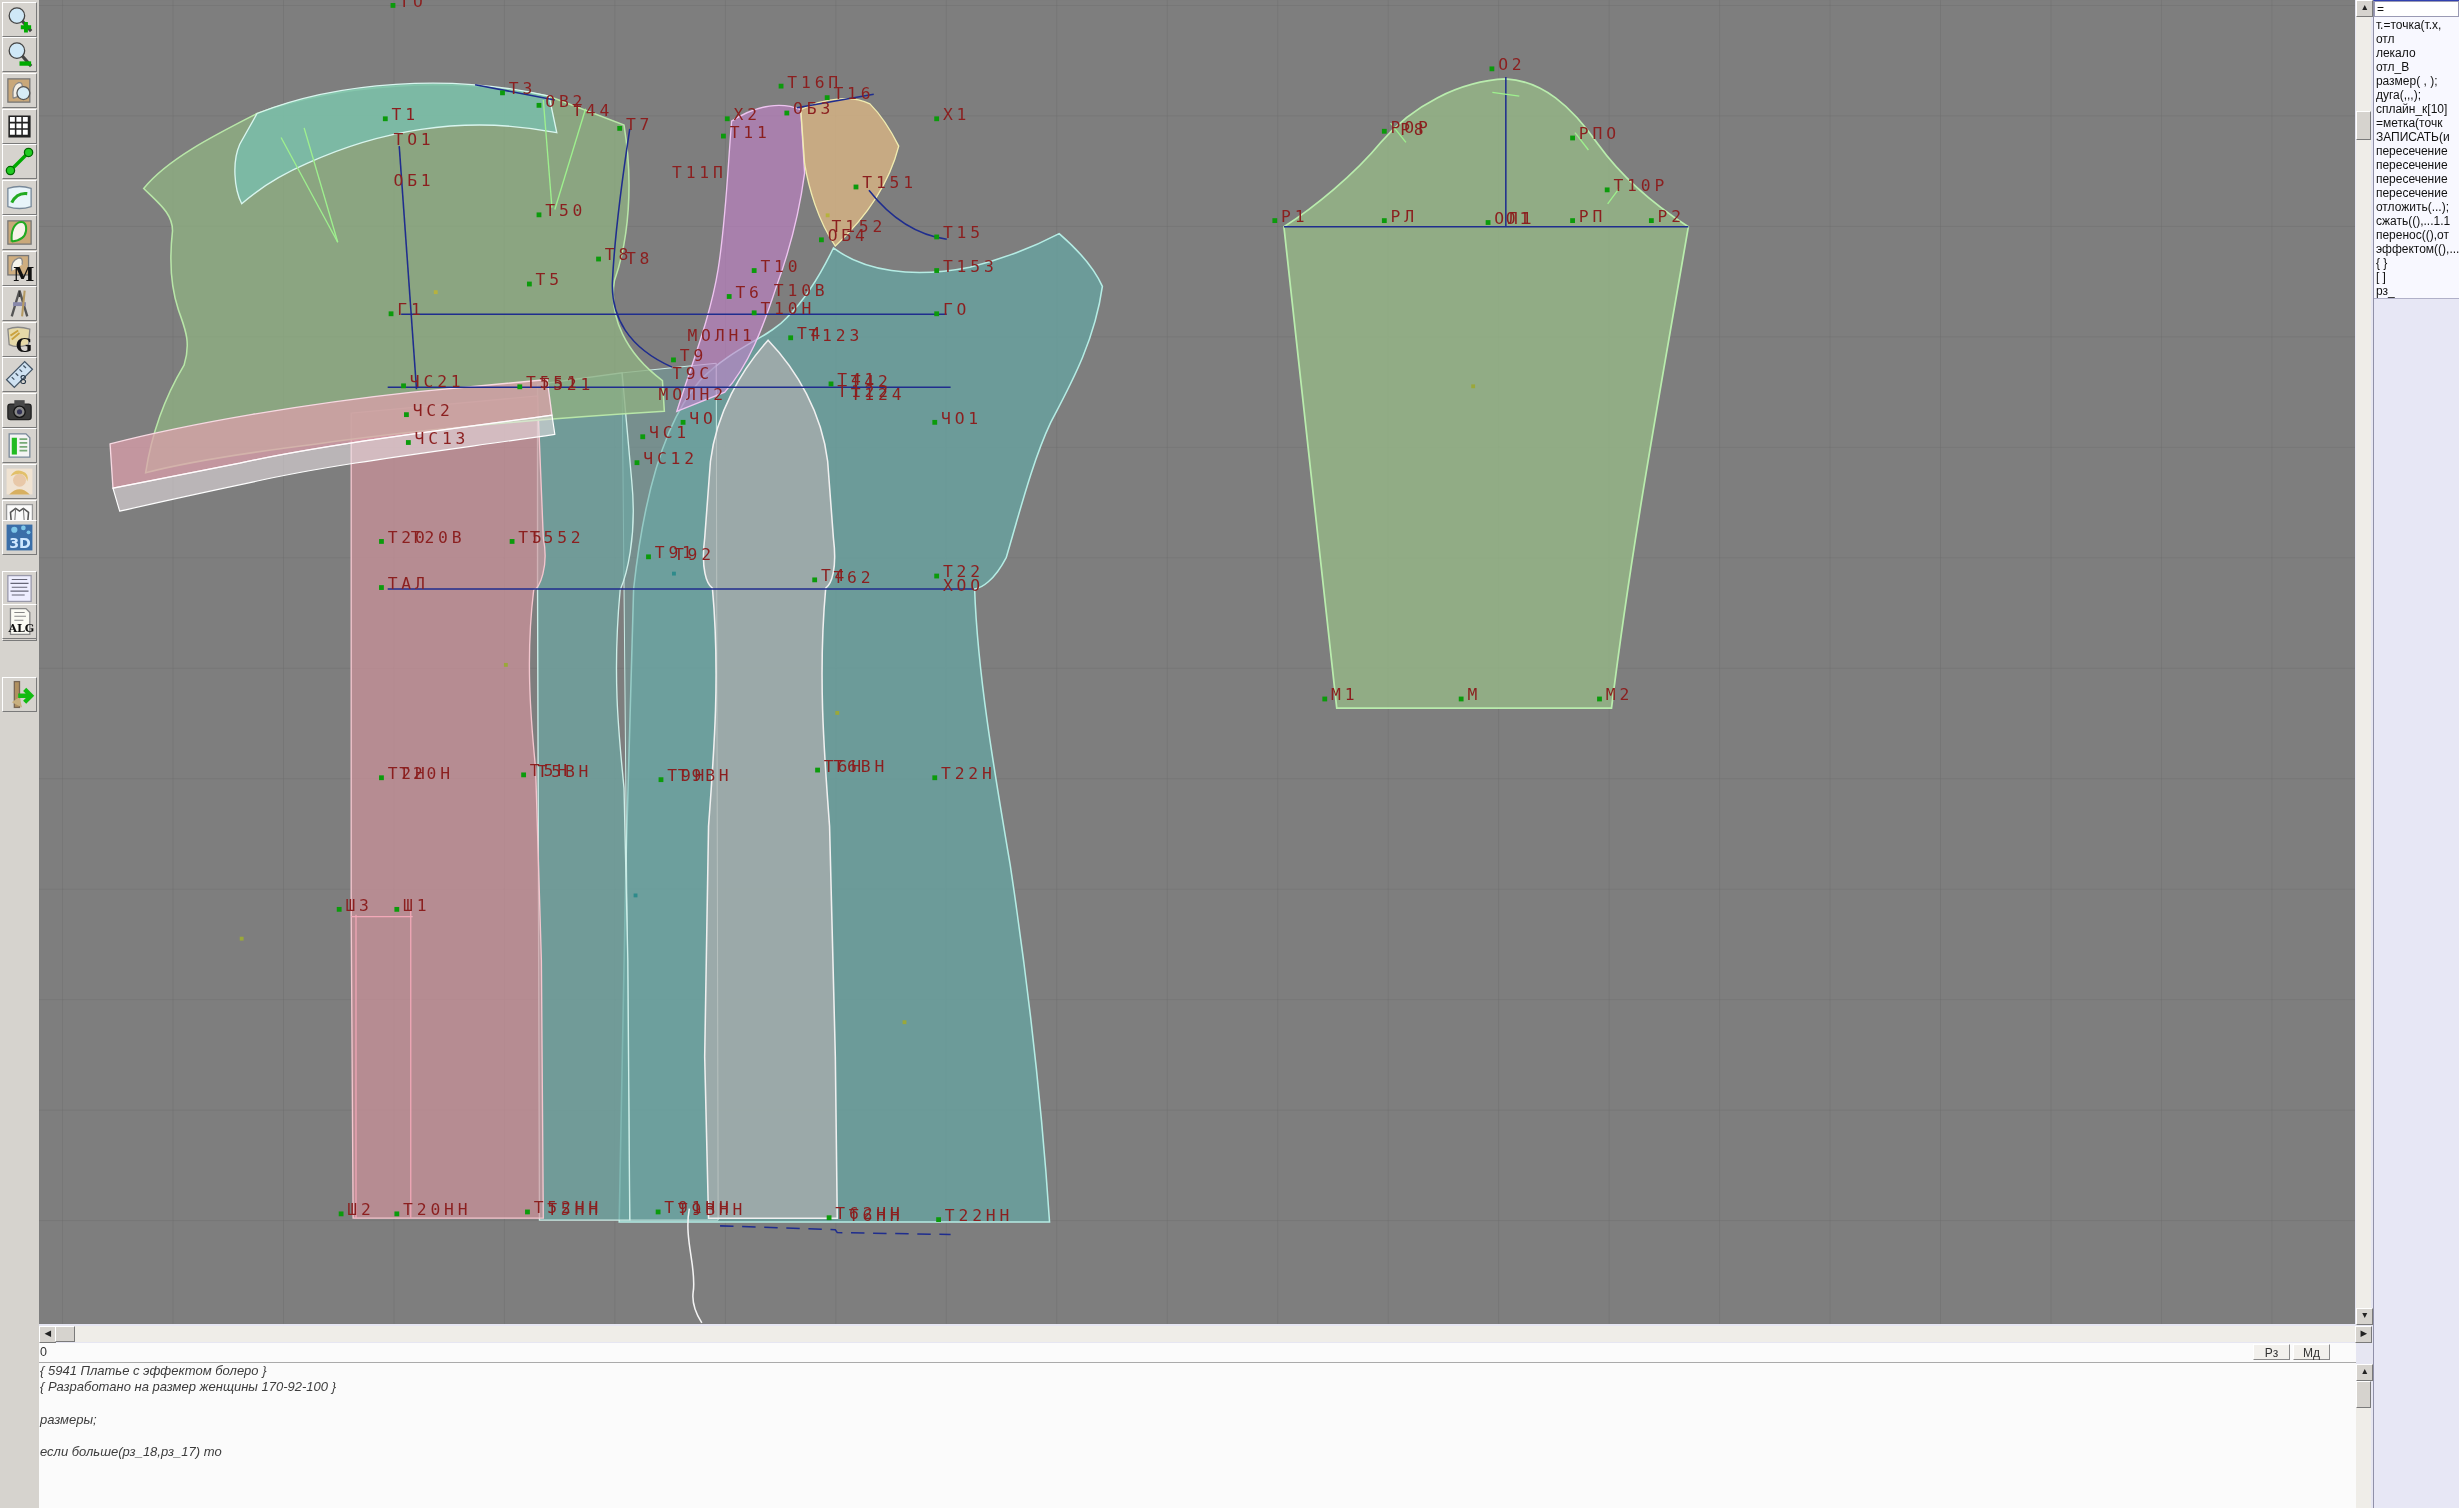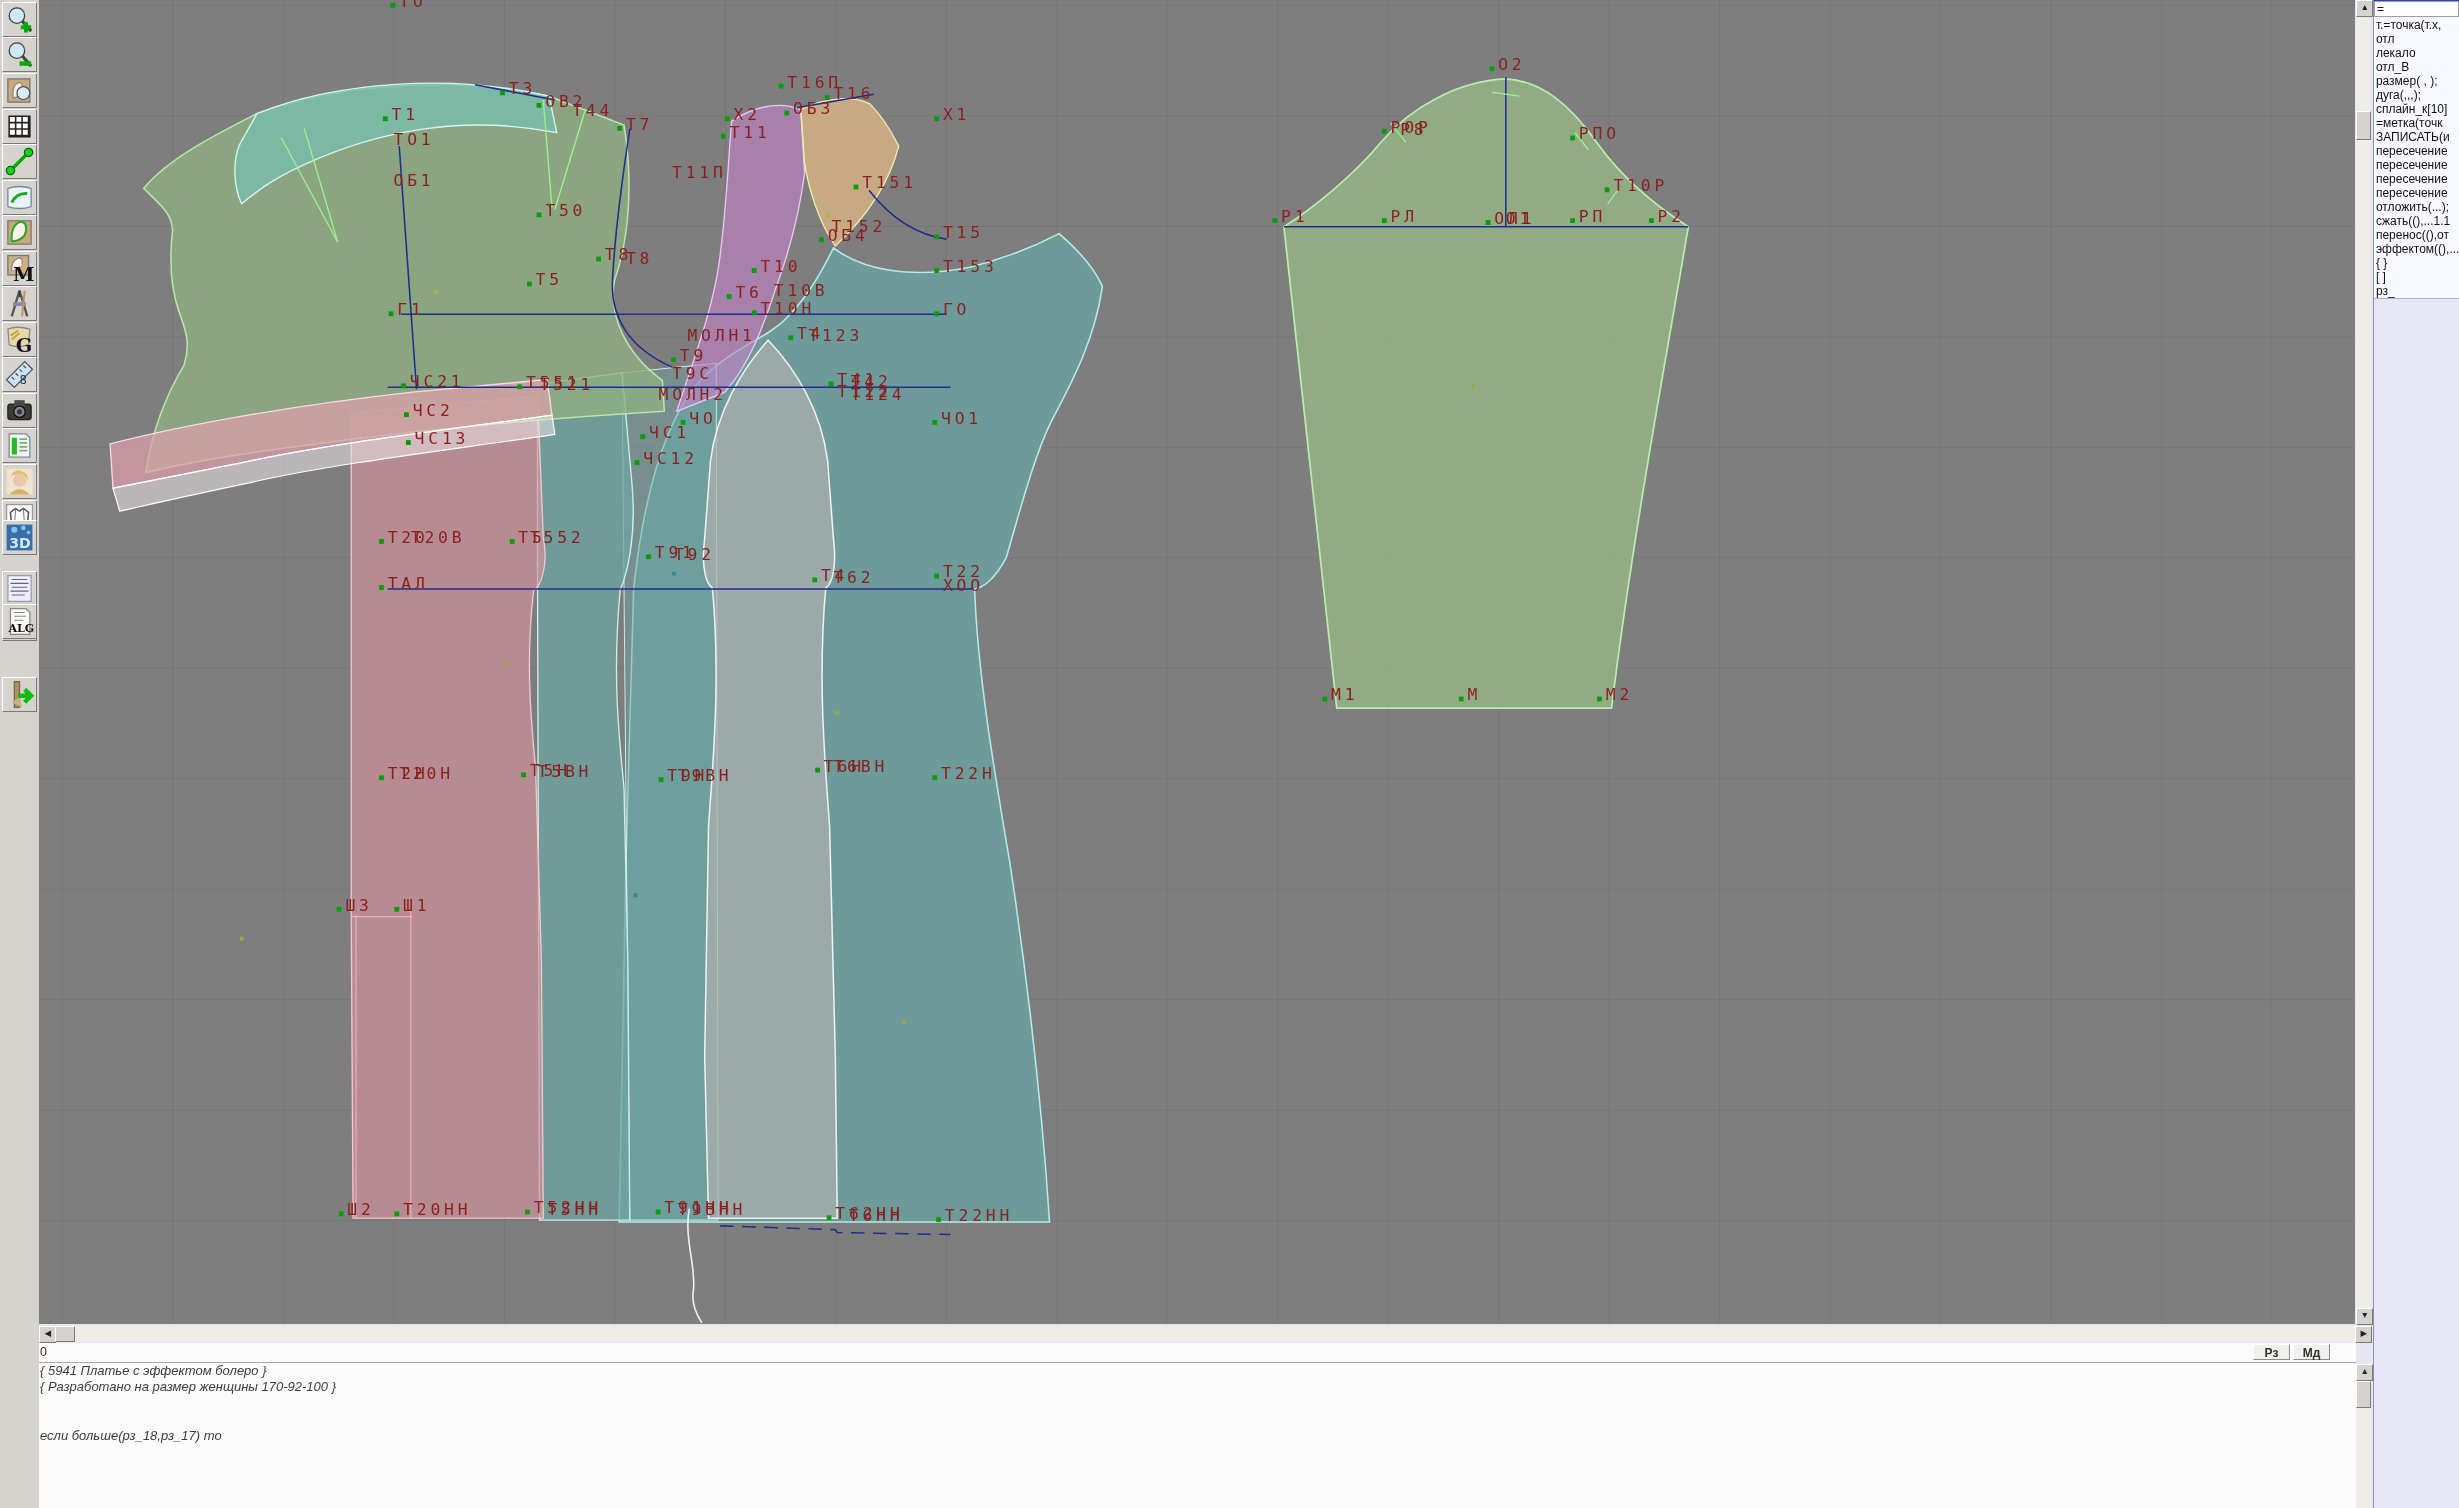--- a/index.html
+++ b/index.html
@@ -30,21 +30,21 @@
           border-top:1px solid #fff;border-left:1px solid #fff;
           border-right:1px solid #7a7a7a;border-bottom:1px solid #7a7a7a;cursor:grab;}
 
   
   #statusrow{position:absolute;left:0;top:1343px;width:2356px;height:19px;background:#fbfbfb;
              font-size:12.5px;color:#333;}
   #status-zero{position:absolute;left:40px;top:1.9px;}
   .srbtn{position:absolute;top:1px;width:37px;height:16.3px;background:#f2f0ec;
          border-top:1px solid #fff;border-left:1px solid #fff;
          border-right:1px solid #8a8a8a;border-bottom:1px solid #8a8a8a;
-         font-size:12px;color:#333;text-align:center;line-height:15.4px;cursor:pointer;font-weight:bold;}
+         font-size:12px;color:#333;text-align:center;line-height:15.4px;cursor:pointer;}
 
   
   #editor{position:absolute;left:0;top:1362px;width:2356px;height:146px;background:#fbfbfb;
           border-top:1px solid #aaa;cursor:text;}
   #editor .eline{position:relative;margin-left:40px;height:16.3px;line-height:16.3px;
           font-size:13px;color:#3c3c3c;white-space:pre;font-style:italic;}
   #cursor{position:absolute;left:37px;top:1366px;width:1px;height:13.4px;background:#222;}
 
   
   #rpanel{position:absolute;left:2373px;top:0;width:86px;height:1508px;background:#e7e7f5;
@@ -445,20 +445,21 @@
 <div id="statusrow">
   <span id="status-zero">0</span>
   <button class="srbtn" style="left:2253px">Рз</button>
   <button class="srbtn" style="left:2293px">Мд</button>
 </div>
 
 <div id="editor">
     <div class="eline">{ 5941 Платье с эффектом болеро }</div>
     <div class="eline">{ Разработано на размер женщины 170-92-100 }</div>
     <div class="eline"></div>
+    <div class="eline">размеры;</div>
     <div class="eline"></div>
     <div class="eline">если больше(рз_18,рз_17) то</div>
   </div>
 <div id="cursor"></div>
 
 <div class="sb" style="left:2356px;top:1364px;width:15.4px;height:144px;">
   <div class="sb-btn" style="left:0;top:0;">▲</div>
   <div class="sb-thumb" style="left:0;top:17.3px;width:13.4px;height:25px;"></div>
 </div>
 

